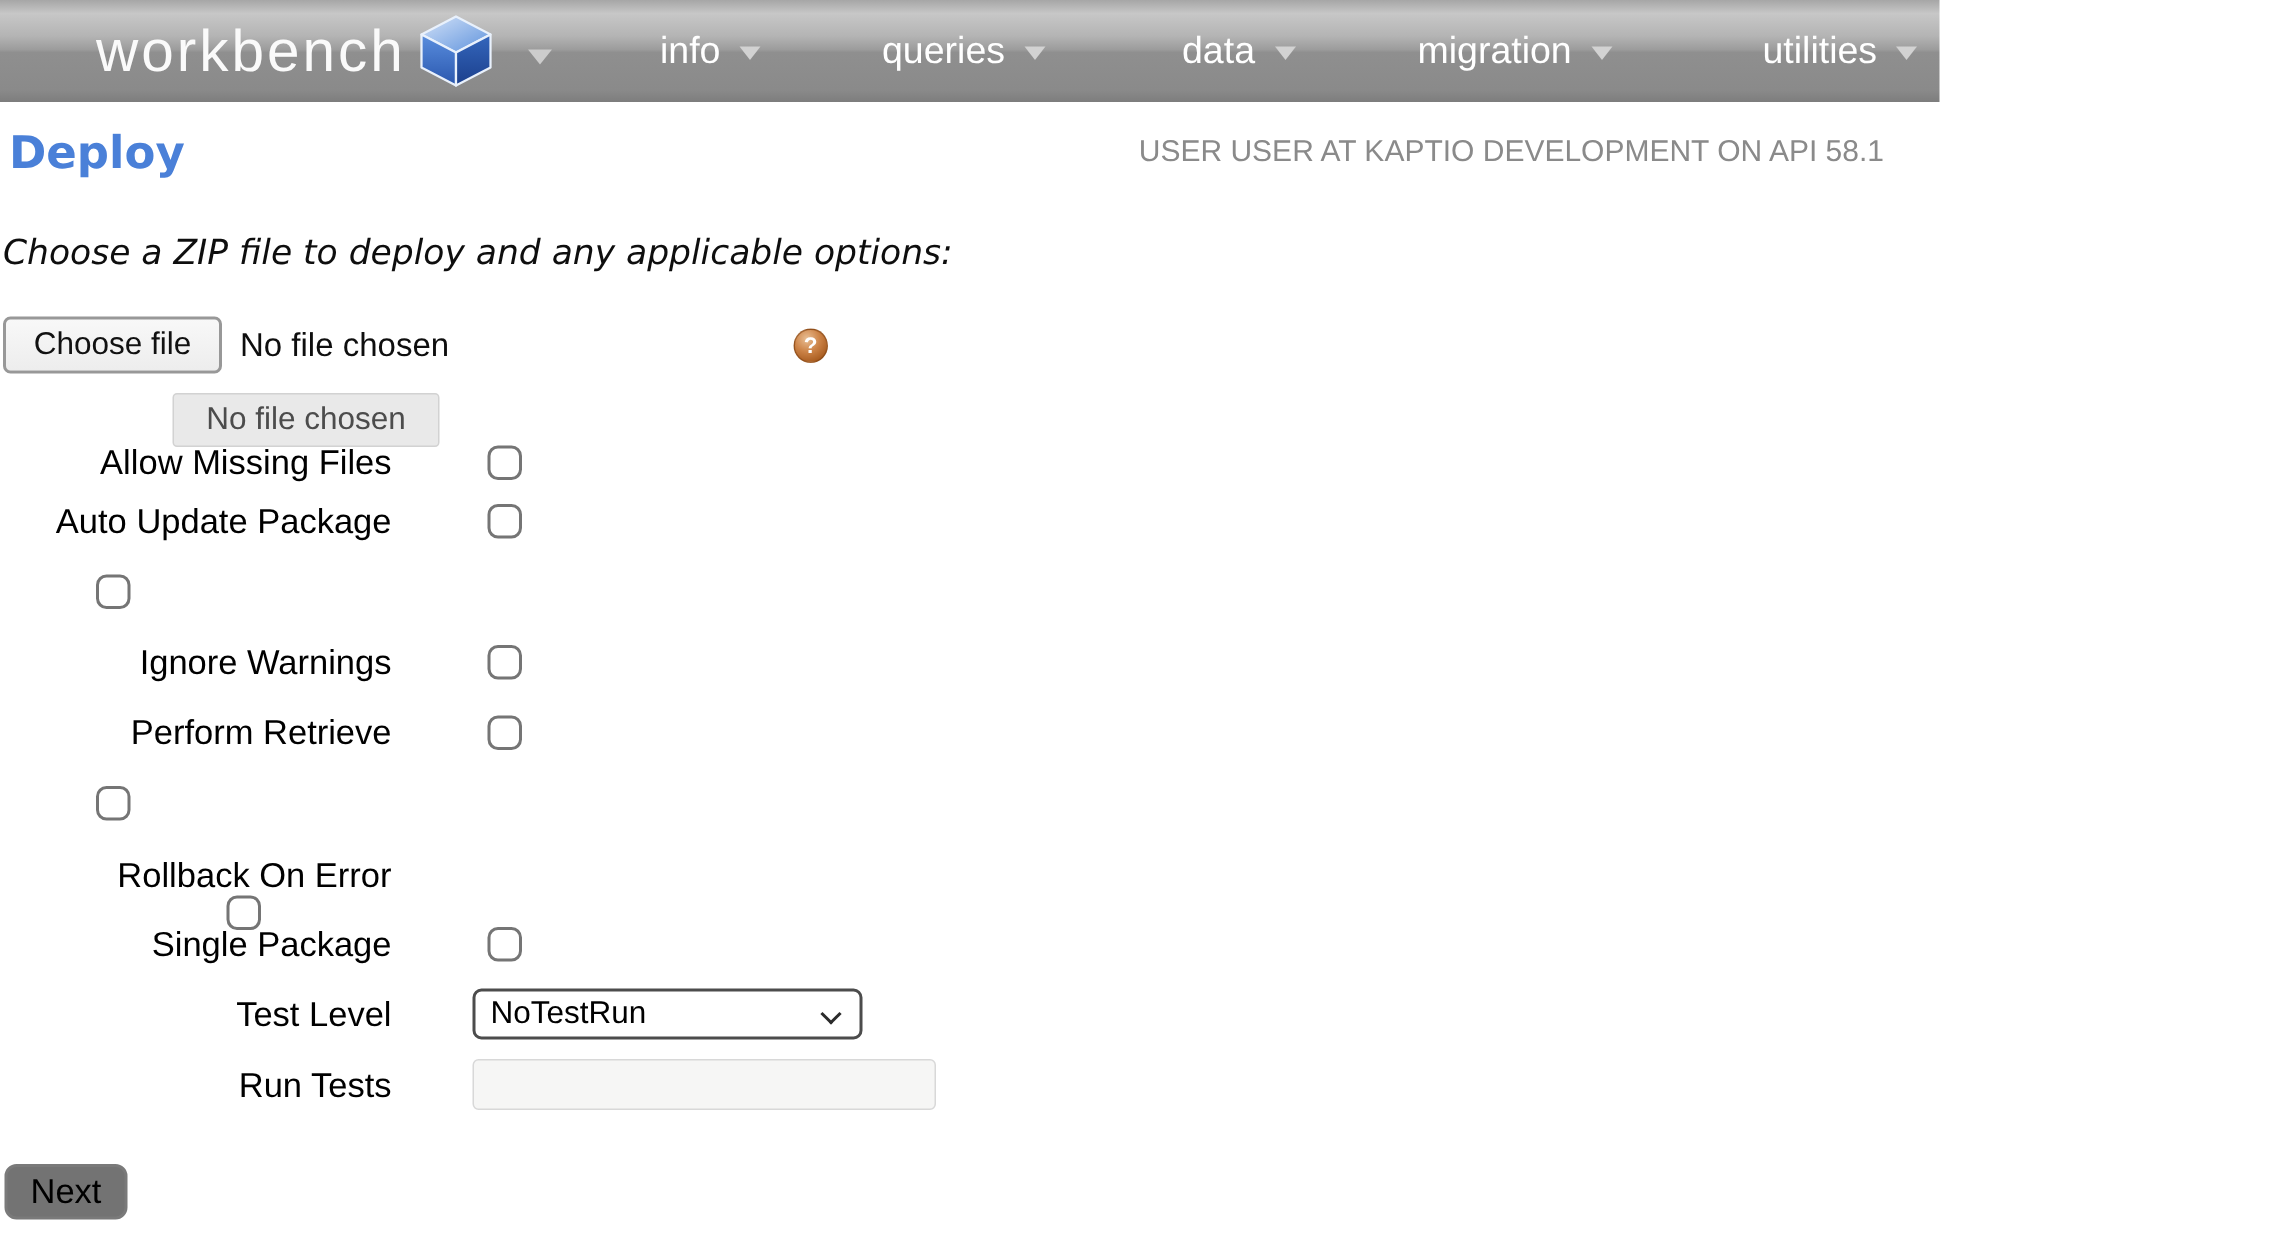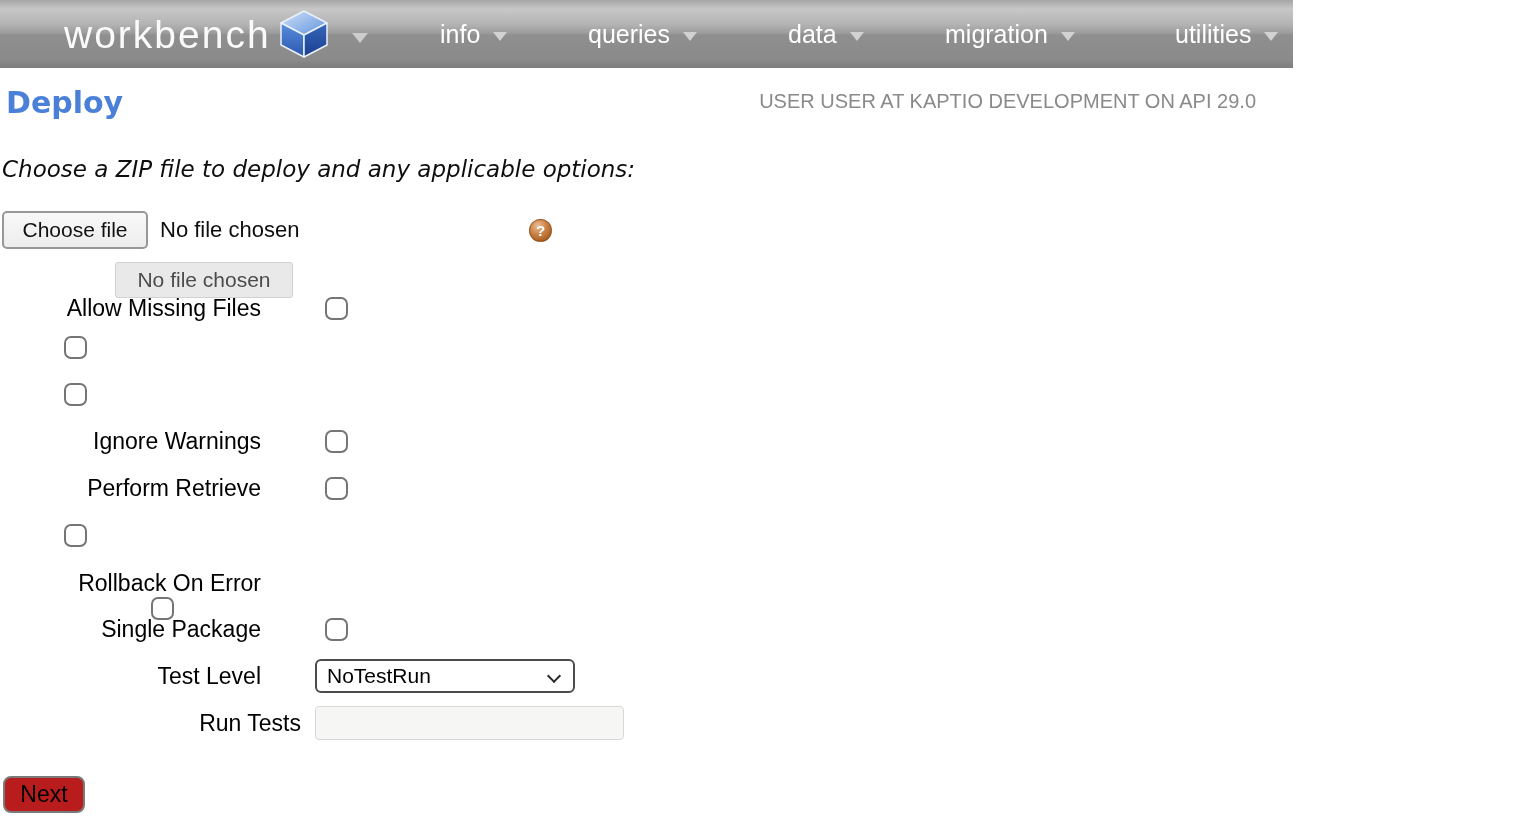--- a/index.html
+++ b/index.html
@@ -184,21 +184,21 @@
   .field-label {
     position: absolute;
     left: 0;
     width: 261px;
     text-align: right;
     font-size: 23px;
     color: #000;
     white-space: nowrap;
   }
   .test-level-label { top: 663px; }
-  .run-tests-label  { top: 710px; margin-left: 40px; }
+  .run-tests-label  { top: 710px; }
   .test-level-select {
     position: absolute;
     left: 315px; top: 659px;
     width: 260px; height: 34px;
     background: #ffffff;
     border: 2px solid #4c4c4c;
     border-radius: 6px;
     cursor: pointer;
   }
   .select-value {
@@ -226,21 +226,21 @@
     padding: 0 8px;
     color: #333;
     font-family: "Liberation Sans", sans-serif;
   }
 
   
   .next-btn {
     position: absolute;
     left: 3px; top: 776px;
     width: 82px; height: 37px;
-    background: #b91c1c;
+    background: #737373;
     border: 2px solid #7a7a7a;
     border-radius: 8px;
     font-size: 23px;
     color: #000;
     display: flex; align-items: center; justify-content: center;
     cursor: pointer;
     text-align: right;
   }
 </style>
 </head>
@@ -272,34 +272,35 @@
     <span class="caret logo-caret"></span>
 
     <span class="nav-item nav-info"><span>info</span><span class="caret"></span></span>
     <span class="nav-item nav-queries"><span>queries</span><span class="caret"></span></span>
     <span class="nav-item nav-data"><span>data</span><span class="caret"></span></span>
     <span class="nav-item nav-migration"><span>migration</span><span class="caret"></span></span>
     <span class="nav-item nav-utilities"><span>utilities</span><span class="caret"></span></span>
   </div>
 
   <div class="page-title">Deploy</div>
-  <div class="user-context">USER USER AT KAPTIO DEVELOPMENT ON API 29.0</div>
+  <div class="user-context">USER USER AT KAPTIO DEVELOPMENT ON API 58.1</div>
 
   <div class="instruction">Choose a ZIP file to deploy and any applicable options:</div>
 
   <div class="choose-file-btn">Choose file</div>
   <div class="file-status">No file chosen</div>
   <div class="help-icon">?</div>
   <div class="file-tooltip">No file chosen</div>
 
   <div class="opt-row row-1">
     <span class="opt-label">Allow Missing Files</span>
     <span class="checkbox"></span>
   </div>
   <div class="opt-row row-2">
+    <span class="opt-label">Auto Update Package</span>
     <span class="checkbox"></span>
   </div>
   <div class="opt-row row-3">
     <span class="checkbox"></span>
   </div>
   <div class="opt-row row-4">
     <span class="opt-label">Ignore Warnings</span>
     <span class="checkbox"></span>
   </div>
   <div class="opt-row row-5">

